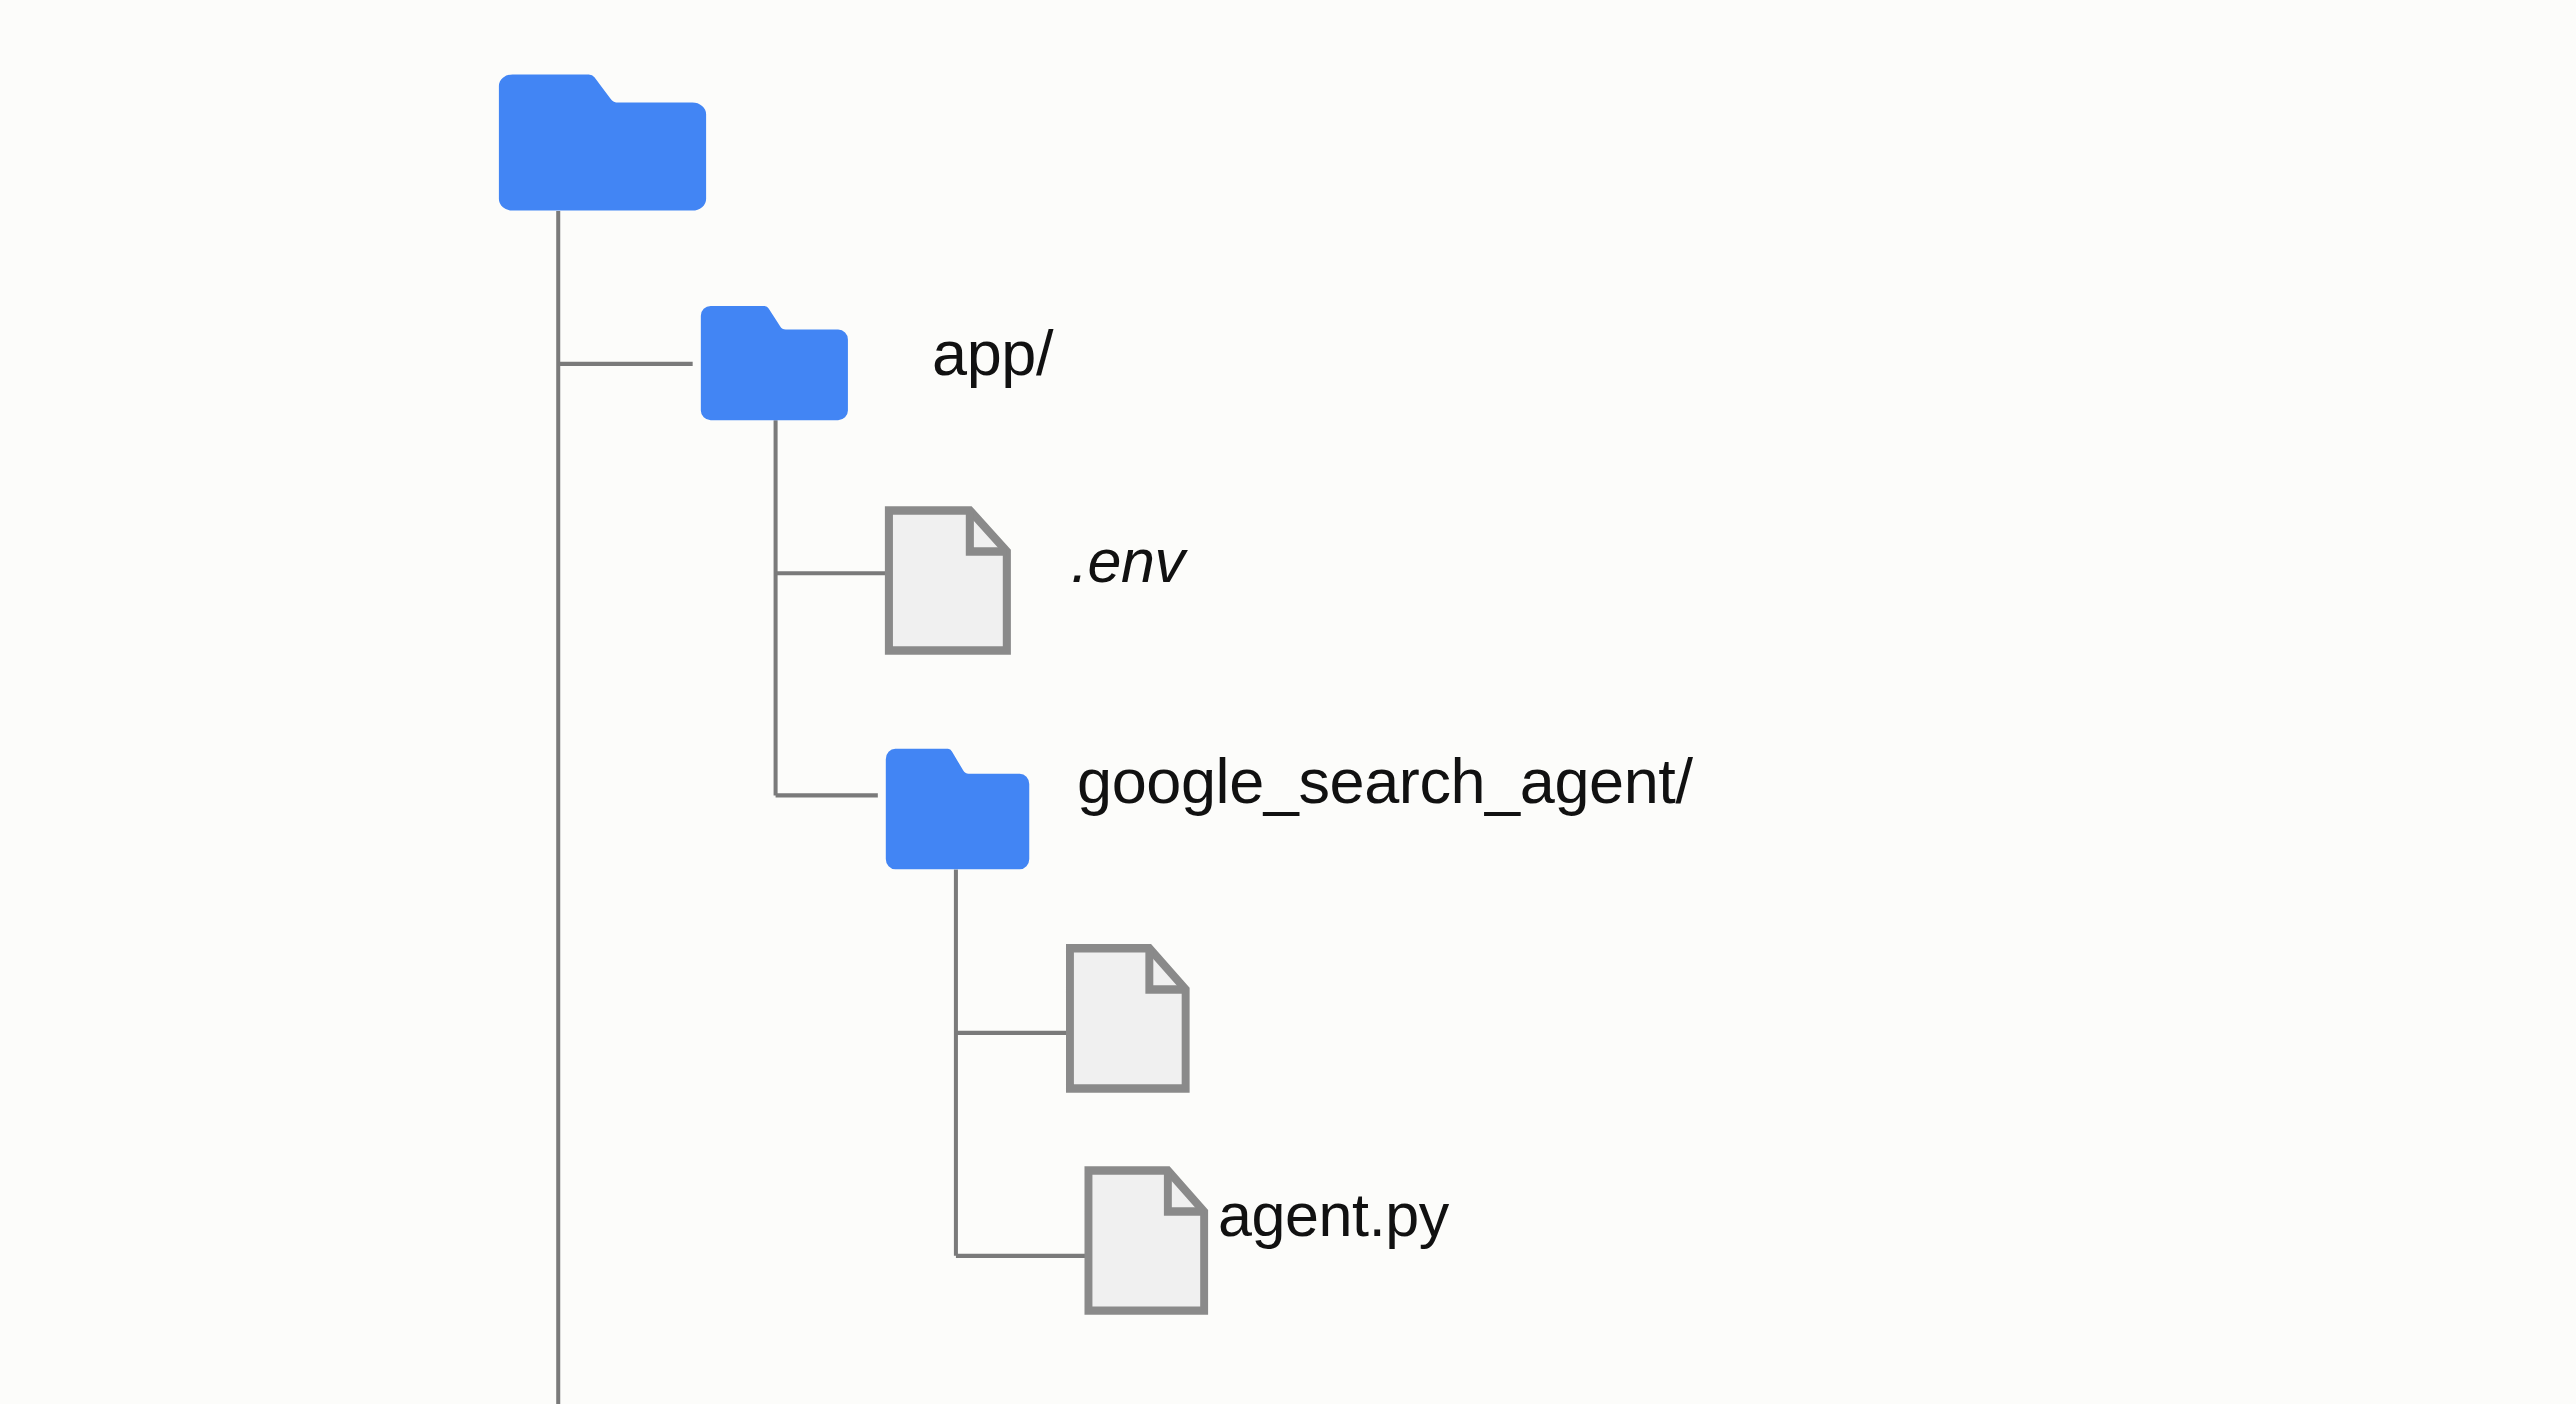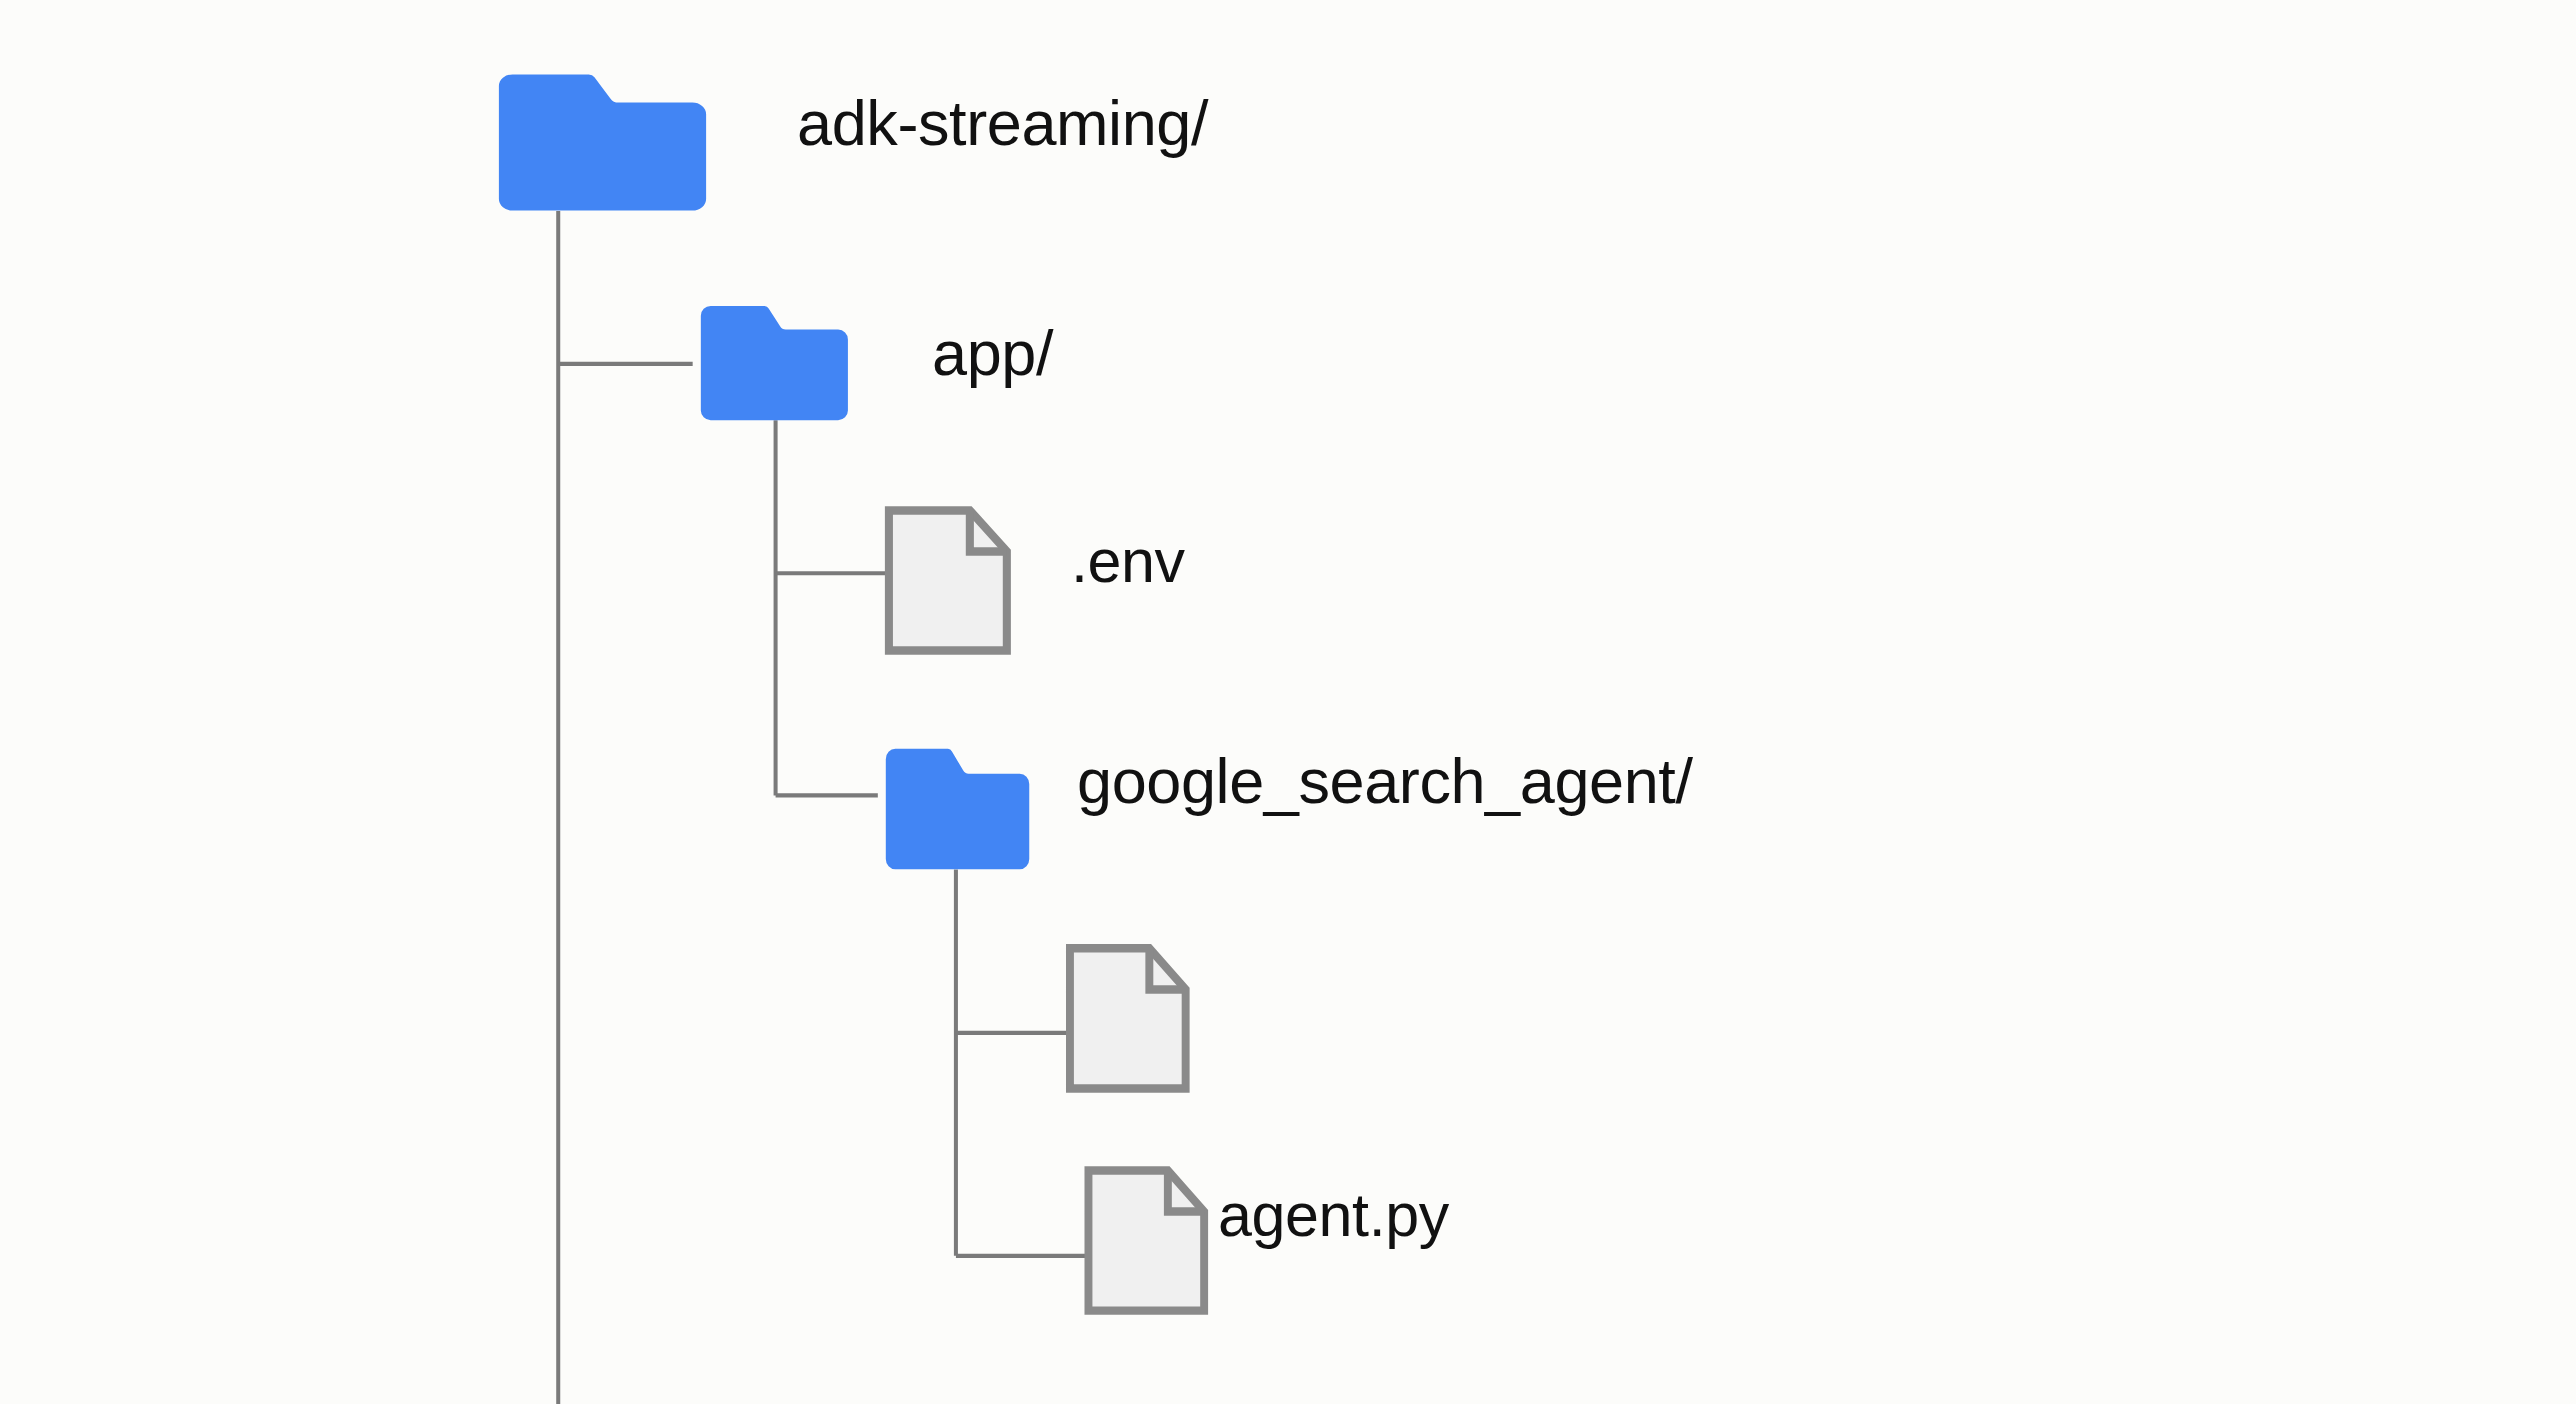--- a/index.html
+++ b/index.html
@@ -27,21 +27,21 @@
     position: absolute;
     color: #111111;
     font-family: "Liberation Sans", sans-serif;
     font-weight: 400;
     white-space: pre;
     letter-spacing: -0.4px;
     line-height: 1;
   }
   .lbl-root    { left: 797px;  top: 92px;  font-size: 63px; }
   .lbl-app     { left: 932px; top: 322px;  font-size: 63px; }
-  .lbl-env     { left: 1071px; top: 531px;  font-size: 61px; }
+  .lbl-env     { left: 1071px; top: 531px;  font-size: 61px; font-style: italic; }
   .lbl-gsa     { left: 1077px; top: 750px;  font-size: 63px; text-align: center; }
   .lbl-init    { left: 1212px; top: 966px; font-size: 61px; }
   .lbl-agent   { left: 1218px; top: 1185px; font-size: 61px; }
 </style>
 </head>
 <body>
 
 <div id="canvas">
 
   <svg id="tree-svg" viewBox="0 0 3199 1744">
@@ -79,20 +79,19 @@
 
     <use href="#folder-shape" x="605" y="90" width="286" height="174"></use>
     <use href="#folder-shape" x="860" y="378" width="203" height="146"></use>
     <use href="#folder-shape" x="1090" y="928" width="198" height="154"></use>
 
     <use href="#file-shape" x="1098" y="628" width="158" height="186"></use>
     <use href="#file-shape" x="1323" y="1172" width="155" height="186"></use>
     <use href="#file-shape" x="1346" y="1448" width="155" height="186"></use>
   </svg>
 
-  <div class="node-label lbl-root">adk-streaming/</div>
   <div class="node-label lbl-app">app/</div>
   <div class="node-label lbl-env">.env</div>
   <div class="node-label lbl-gsa">google_search_agent/</div>
   <div class="node-label lbl-agent">agent.py</div>
 
 </div>
 
 
 </body></html>

